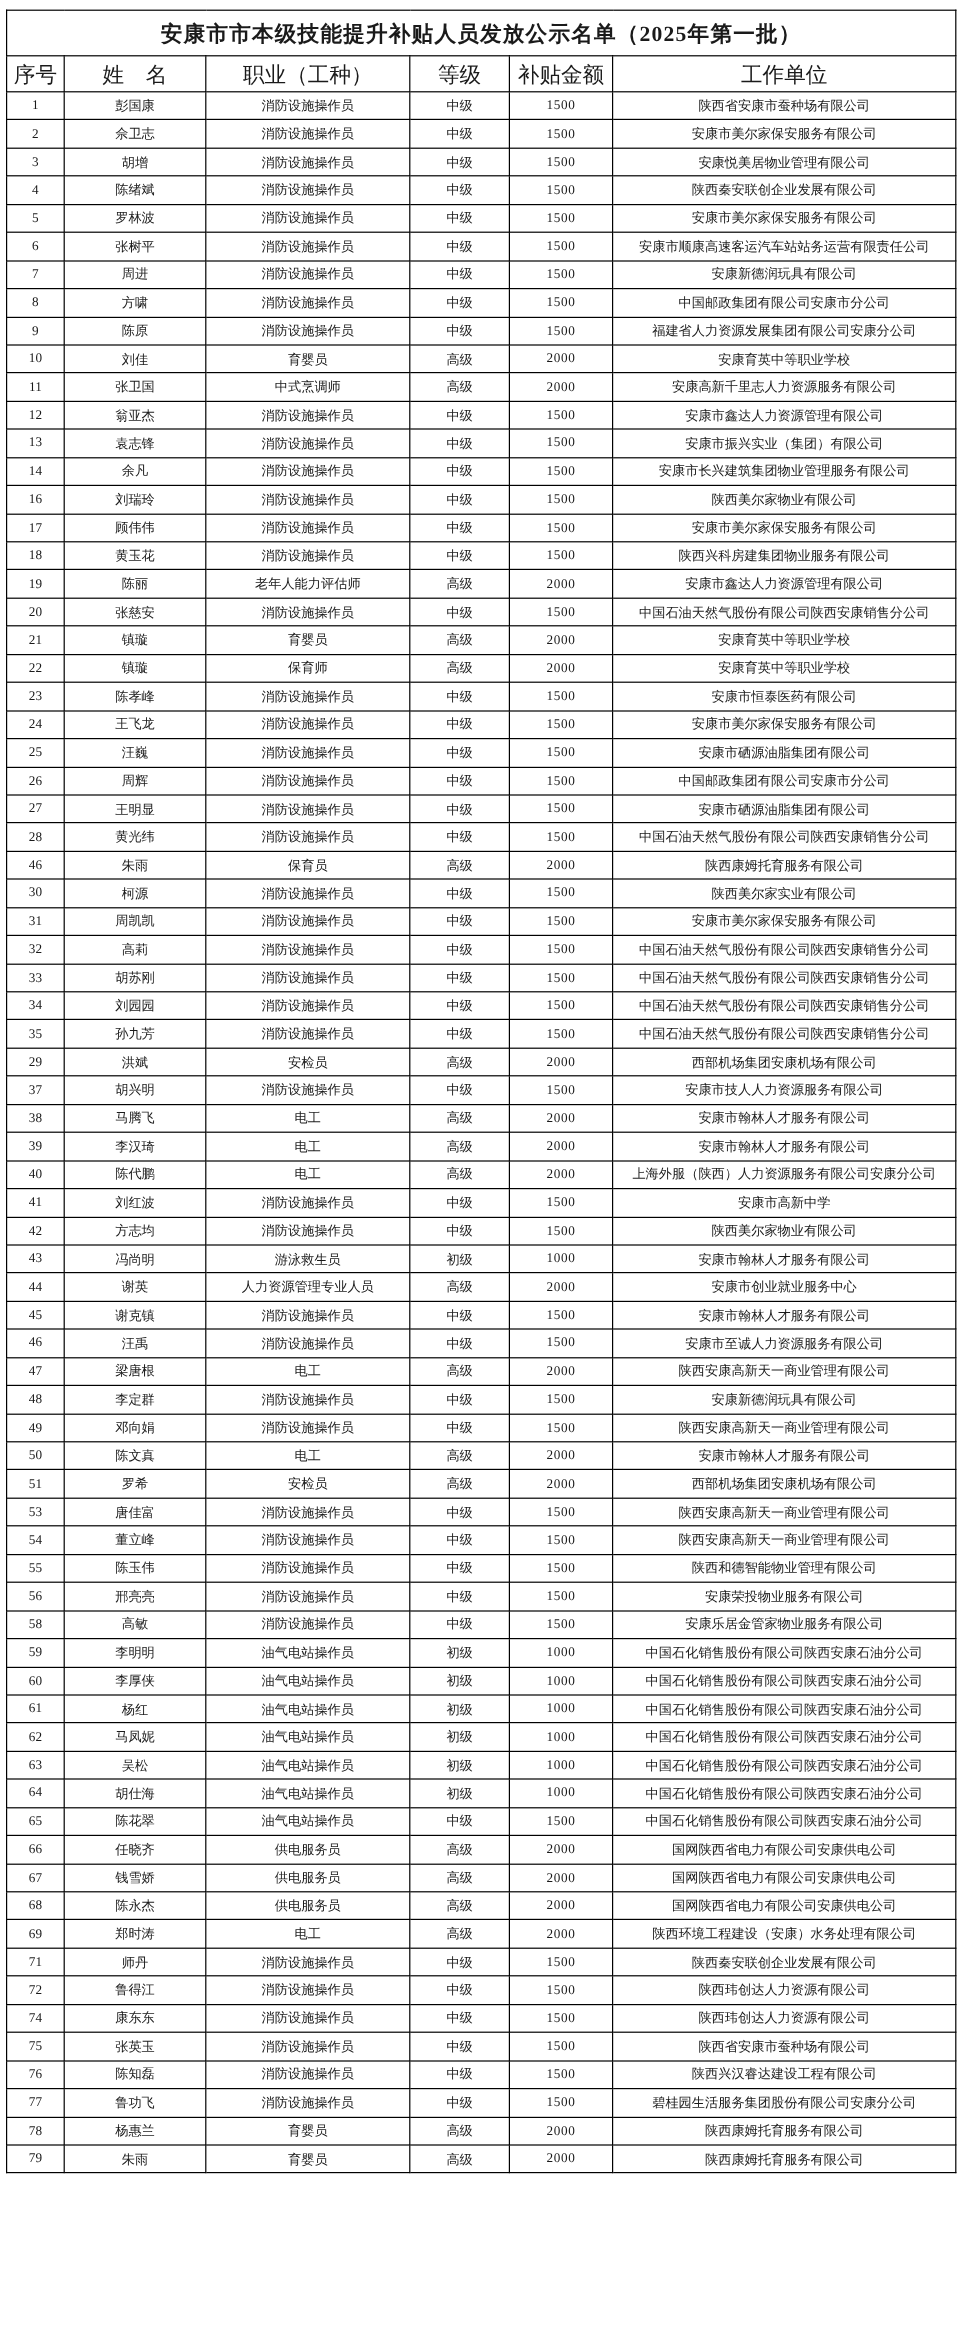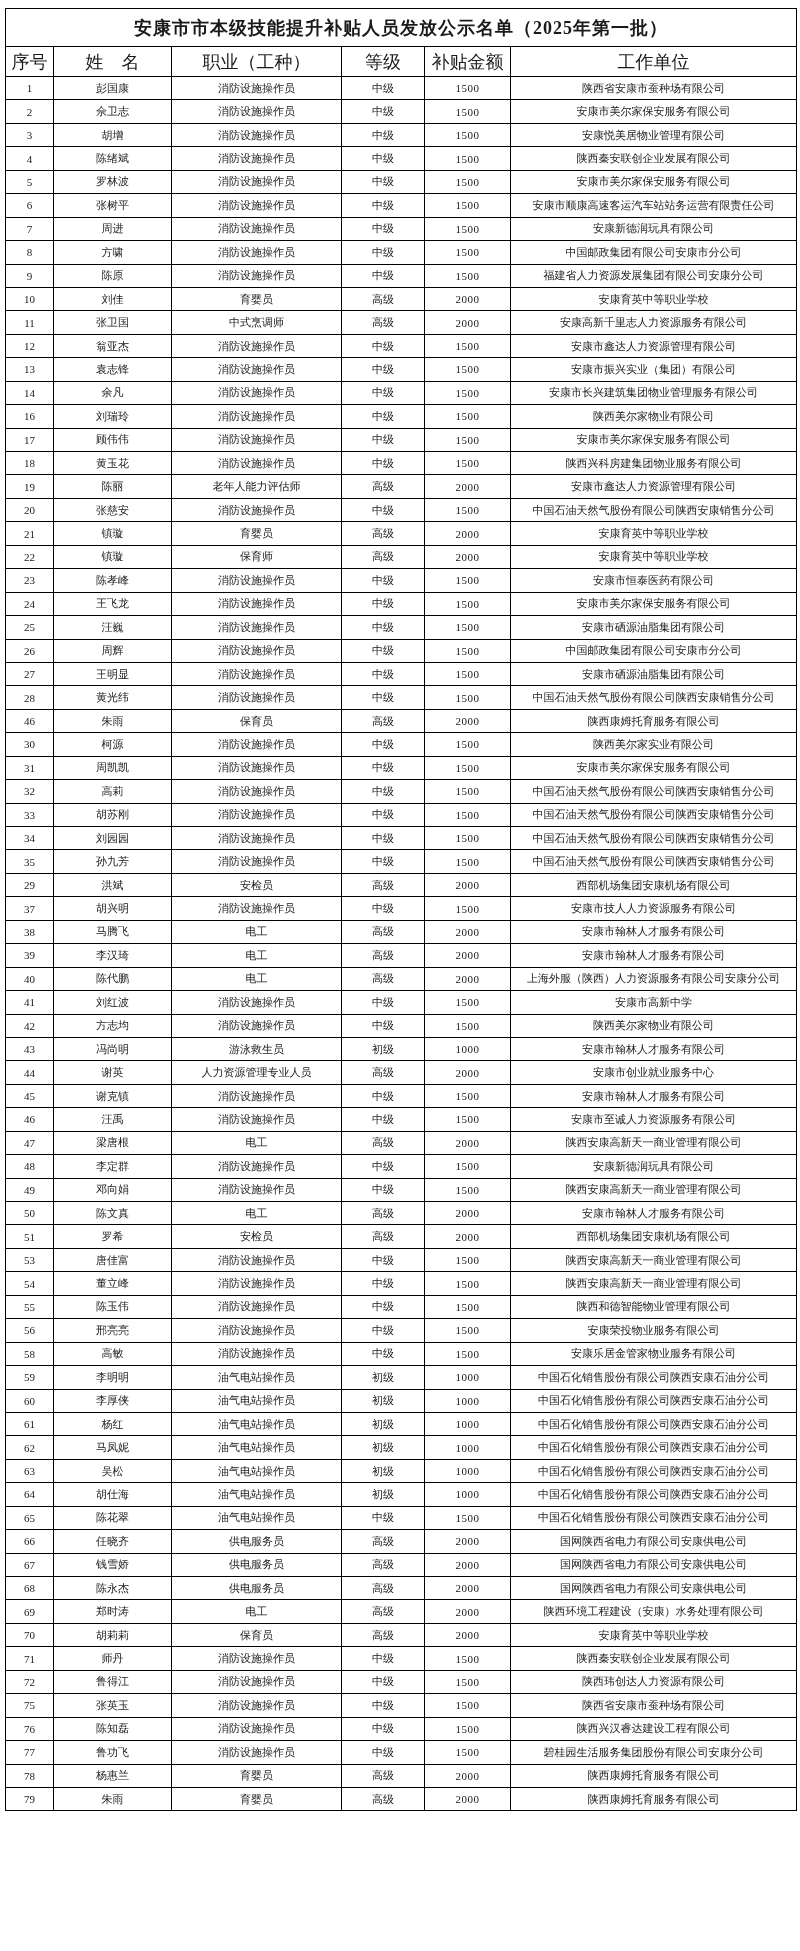--- a/index.html
+++ b/index.html
@@ -593,38 +593,38 @@
         </tr>
         <tr class="data-row">
           <td class="c-no">69</td>
           <td class="c-name">郑时涛</td>
           <td class="c-job">电工</td>
           <td class="c-level">高级</td>
           <td class="c-amount">2000</td>
           <td class="c-employer">陕西环境工程建设（安康）水务处理有限公司</td>
         </tr>
         <tr class="data-row">
-          <td class="c-no">70</td>
-          <td class="c-name">胡莉莉</td>
-          <td class="c-job">保育员</td>
-          <td class="c-level">高级</td>
-          <td class="c-amount">2000</td>
-          <td class="c-employer">安康育英中等职业学校</td>
-        </tr>
-        <tr class="data-row">
           <td class="c-no">71</td>
           <td class="c-name">师丹</td>
           <td class="c-job">消防设施操作员</td>
           <td class="c-level">中级</td>
           <td class="c-amount">1500</td>
           <td class="c-employer">陕西秦安联创企业发展有限公司</td>
         </tr>
         <tr class="data-row">
           <td class="c-no">72</td>
           <td class="c-name">鲁得江</td>
+          <td class="c-job">消防设施操作员</td>
+          <td class="c-level">中级</td>
+          <td class="c-amount">1500</td>
+          <td class="c-employer">陕西玮创达人力资源有限公司</td>
+        </tr>
+        <tr class="data-row">
+          <td class="c-no">74</td>
+          <td class="c-name">康东东</td>
           <td class="c-job">消防设施操作员</td>
           <td class="c-level">中级</td>
           <td class="c-amount">1500</td>
           <td class="c-employer">陕西玮创达人力资源有限公司</td>
         </tr>
         <tr class="data-row">
           <td class="c-no">75</td>
           <td class="c-name">张英玉</td>
           <td class="c-job">消防设施操作员</td>
           <td class="c-level">中级</td>

